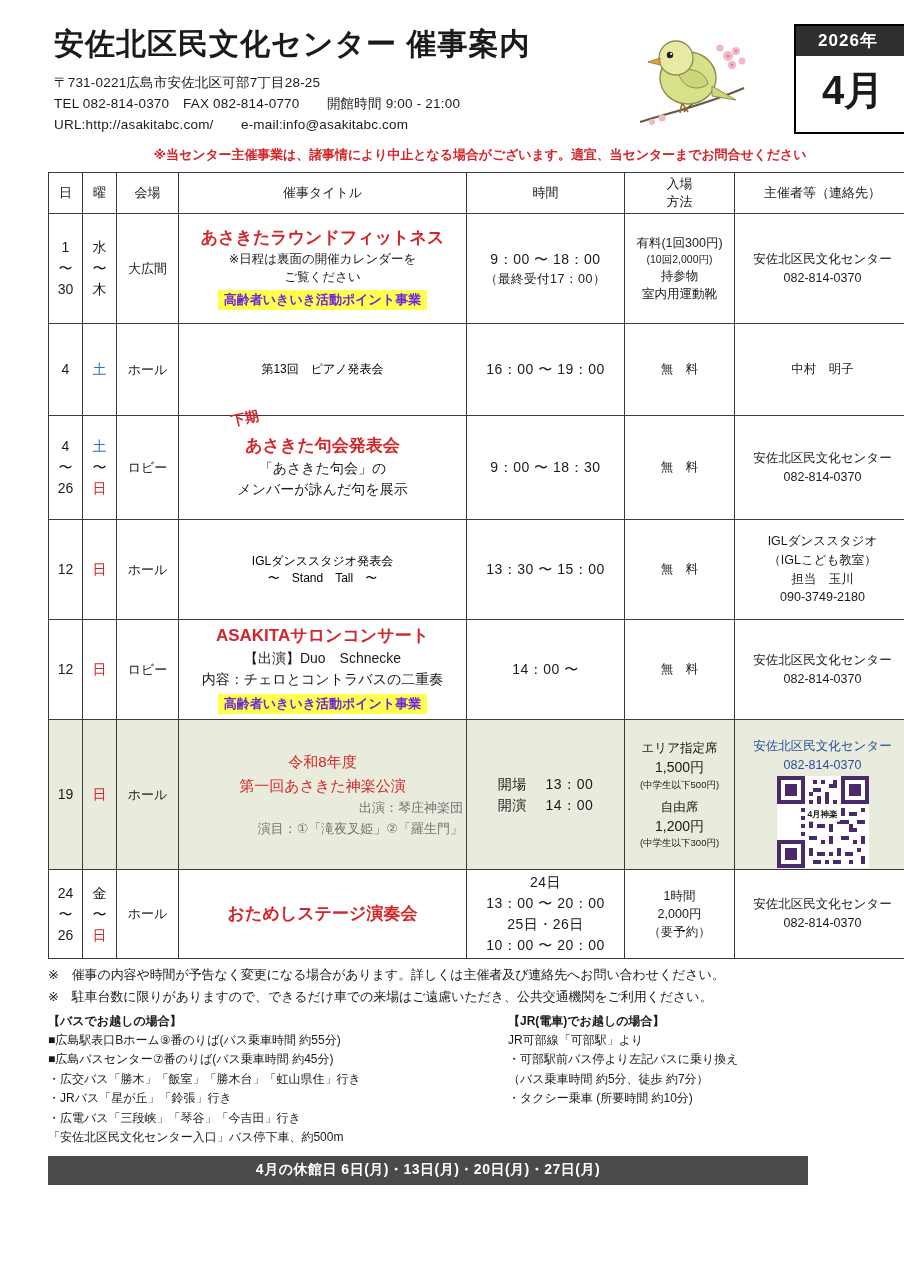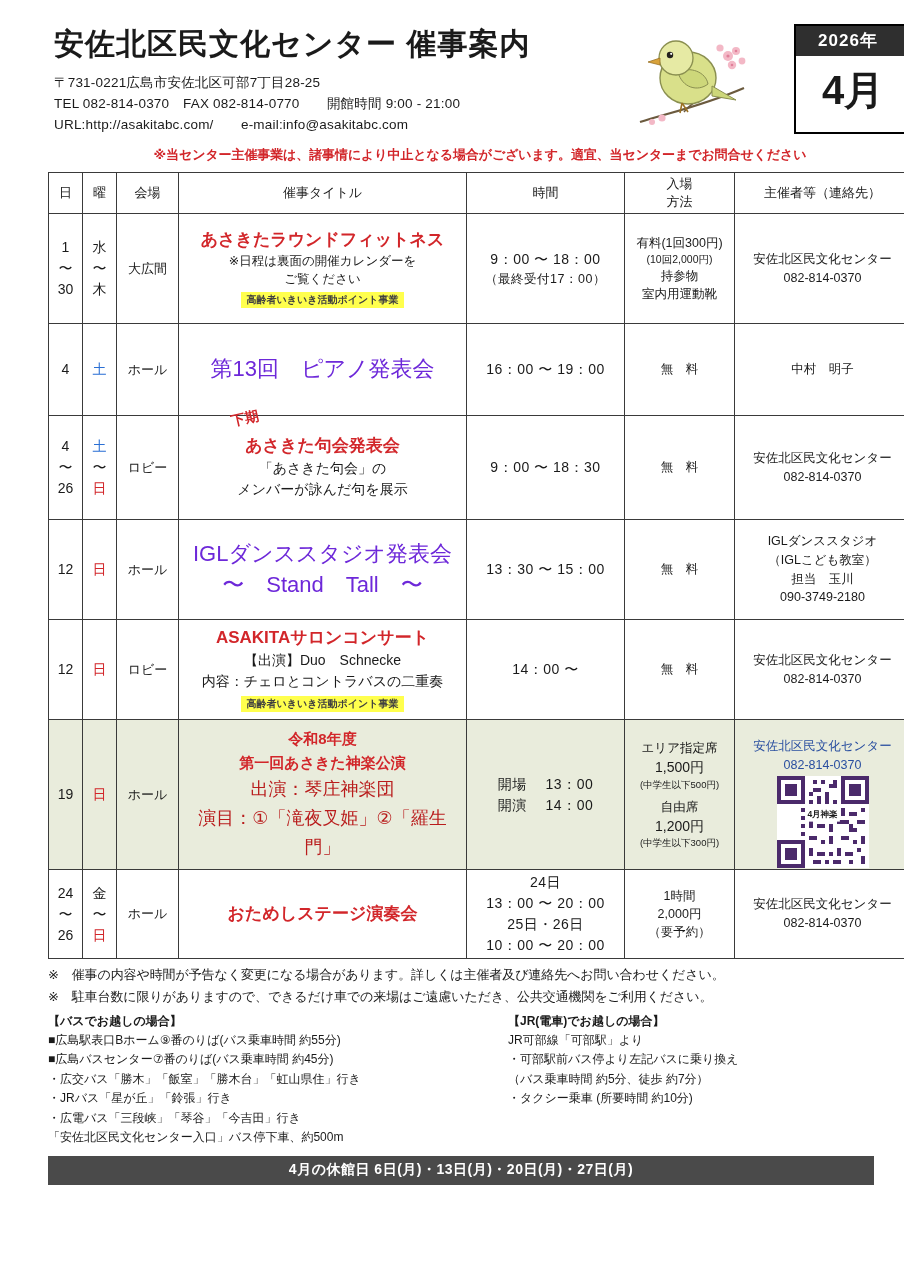--- a/index.html
+++ b/index.html
@@ -96,38 +96,38 @@
 
   td.day, td.dow { font-size: 14px; line-height: 1.5; }
   td.place { font-size: 13px; }
   td.time  { font-size: 14px; letter-spacing: 0.5px; line-height: 1.5; }
   td.fee   { font-size: 12.5px; line-height: 1.45; }
   td.org   { font-size: 12.5px; line-height: 1.5; }
   .sat { color: #2a6fd4; }
   .sun { color: #d2262a; }
 
   .ttl-main { font-size: 17px; font-weight: bold; color: #d2262a; line-height: 1.35; }
-  .ttl-main-blk { font-size: 22px; color: #6d28d9; line-height: 1.4; }
+  .ttl-main-blk { font-size: 12px; color: #000000; line-height: 1.4; }
   .ttl-sub { font-size: 12.5px; color: #1a1a1a; line-height: 1.45; }
   .ttl-sub-big { font-size: 14px; color: #1a1a1a; line-height: 1.5; }
   .hl {
     display: inline-block;
     background: #ffff4d;
-    font-size: 10px;
-    font-weight: bold;
-    color: #404040;
+    font-size: 13px;
+    font-weight: bold;
+    color: #6d28d9;
     padding: 1px 6px;
     margin-top: 4px;
   }
   .small { font-size: 10.5px; }
   .smaller { font-size: 9.5px; }
 
   .kagura-row td { background: #e9ecdc; }
-  .kagura-title { font-size: 15px; font-weight: bold; color: #d2262a; line-height: 1.6; }
-  .kagura-sub { font-size: 18px; color: #b91c1c; line-height: 1.6; }
+  .kagura-title { font-size: 15px; font-weight: normal; color: #d2262a; line-height: 1.6; }
+  .kagura-sub { font-size: 13px; color: #737373; line-height: 1.6; text-align: right; }
 
   .shimo {
     position: absolute;
     left: 52px;
     top: -6px;
     transform: rotate(-13deg);
     color: #d2262a;
     font-size: 14px;
     font-weight: bold;
   }
@@ -160,21 +160,21 @@
     display: flex;
     margin-top: 4px;
     font-size: 12px;
     line-height: 1.62;
   }
   .access .col-left { width: 460px; }
   .access .col-right { width: 400px; }
   .access .hd { font-weight: bold; }
   .closed-bar {
     margin-top: 8px;
-    width: 826px;
+    width: 760px;
     background: #4a4a4a;
     color: #ffffff;
     text-align: center;
     font-size: 14px;
     font-weight: bold;
     padding: 5px 0 6px 0;
     letter-spacing: 0.5px;
   }
 </style>
 </head>

